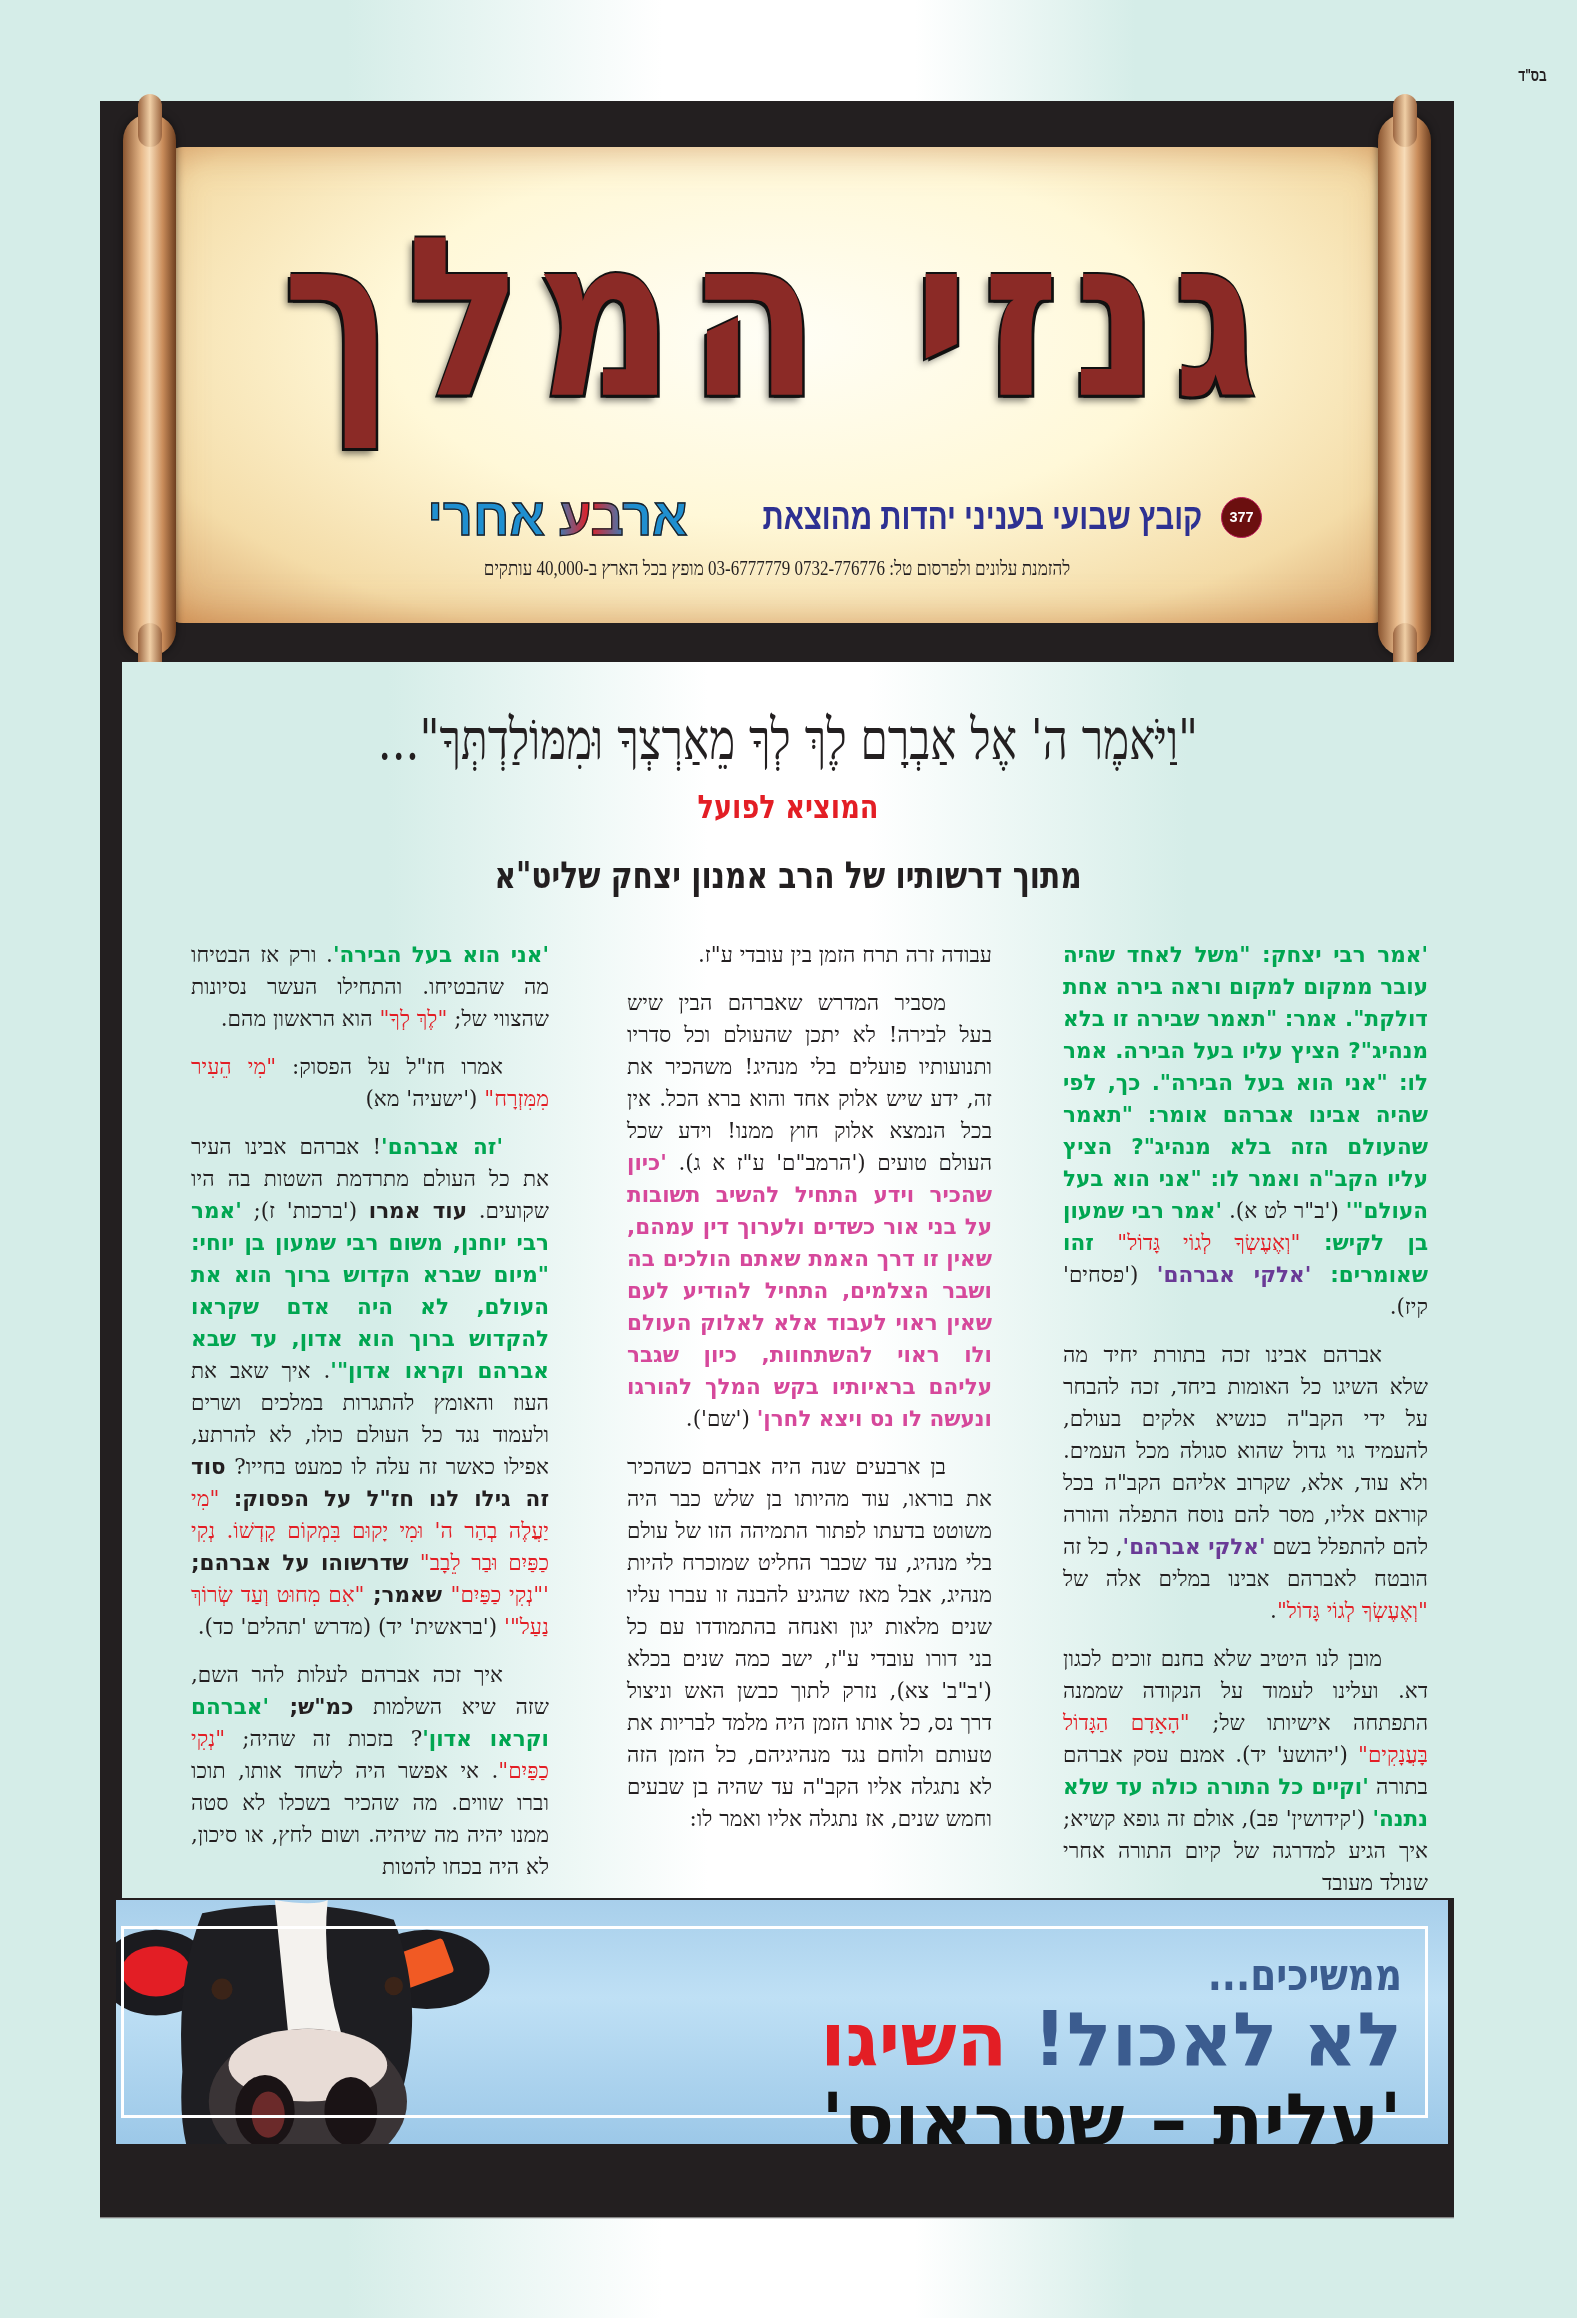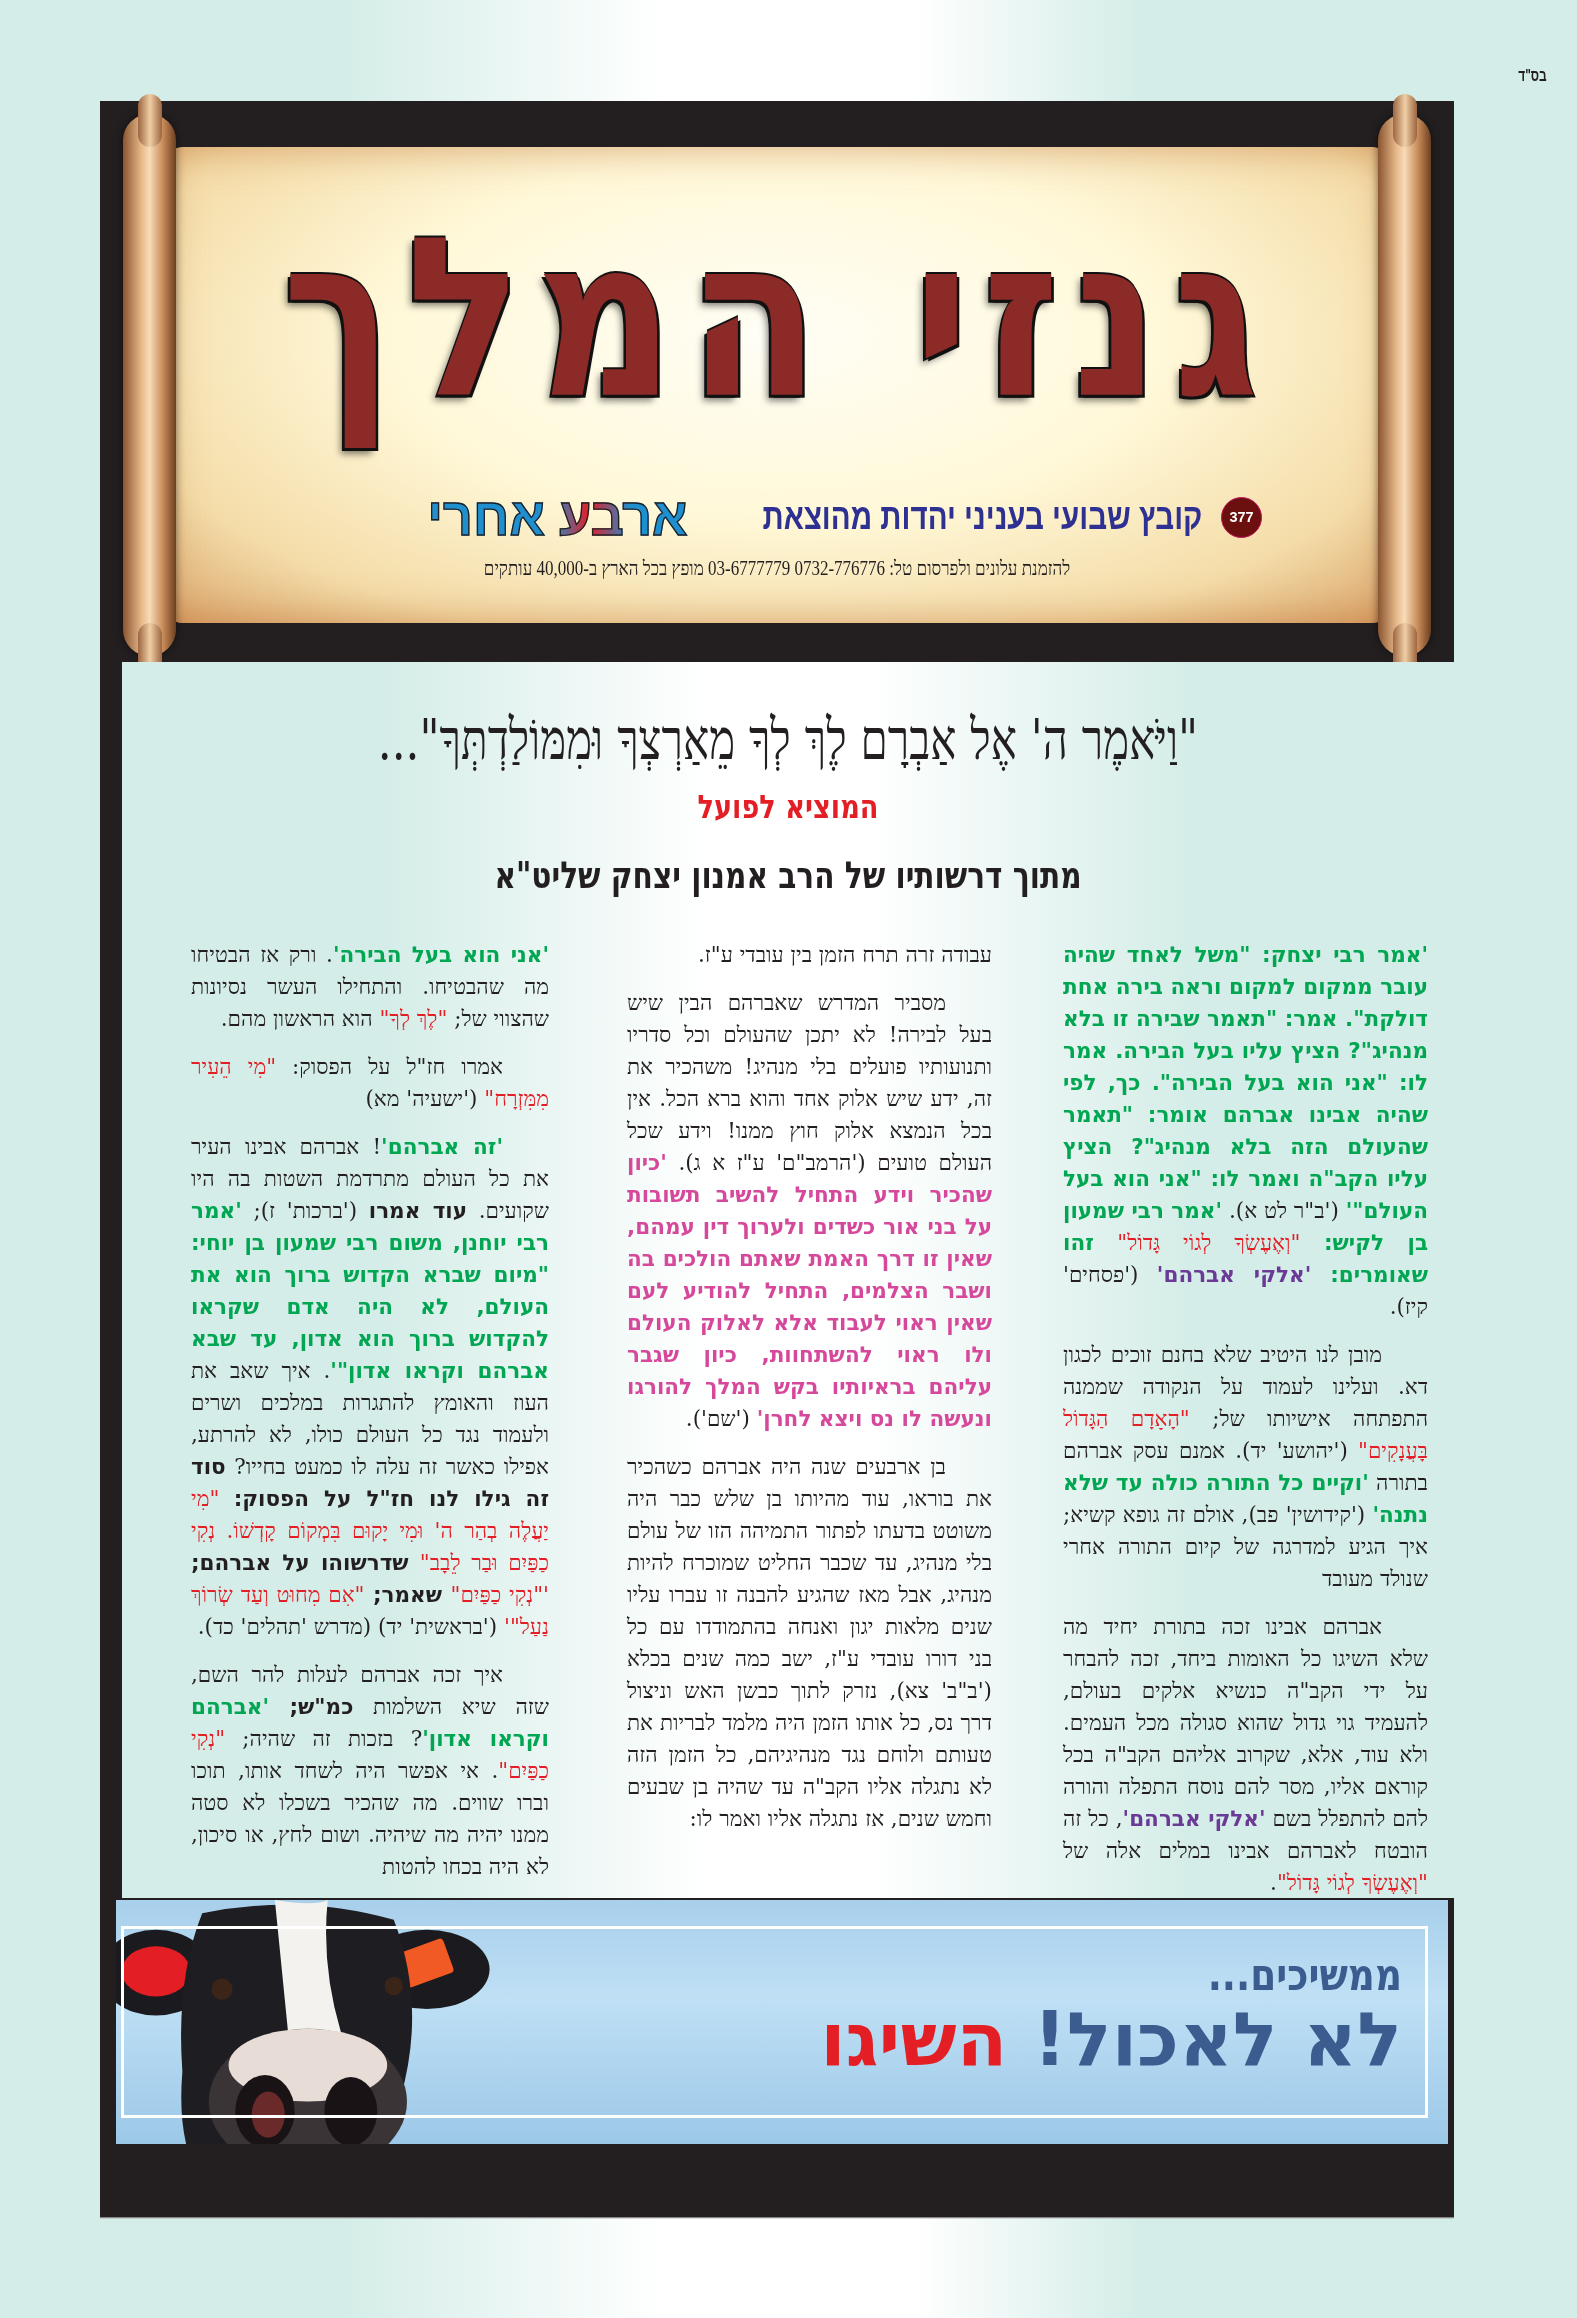--- a/index.html
+++ b/index.html
@@ -178,24 +178,24 @@
   <div class="kicker">המוציא לפועל</div>
   <div class="byline">מתוך דרשותיו של הרב אמנון יצחק שליט"א</div>
 
   <div class="columns">
 
     <div class="col c1">
       <p>
         <span class="g">'אמר רבי יצחק: "משל לאחד שהיה עובר ממקום למקום וראה בירה אחת דולקת". אמר: "תאמר שבירה זו בלא מנהיג"? הציץ עליו בעל הבירה. אמר לו: "אני הוא בעל הבירה". כך, לפי שהיה אבינו אברהם אומר: "תאמר שהעולם הזה בלא מנהיג"? הציץ עליו הקב"ה ואמר לו: "אני הוא בעל העולם"'</span><span> ('ב"ר לט א). </span><span class="g">'אמר רבי שמעון בן לקיש: </span><span class="r">"וְאֶעֶשְׂךָ לְגוֹי גָּדוֹל"</span><span class="g"> זהו שאומרים: </span><span class="p">'אלקי אברהם'</span><span> ('פסחים' קיז).</span>
       </p>
       <p class="indent">
+        <span>אברהם אבינו זכה בתורת יחיד מה שלא השיגו כל האומות ביחד, זכה להבחר על ידי הקב"ה כנשיא אלקים בעולם, להעמיד גוי גדול שהוא סגולה מכל העמים. ולא עוד, אלא, שקרוב אליהם הקב"ה בכל קוראם אליו, מסר להם נוסח התפלה והורה להם להתפלל בשם </span><span class="p">'אלקי אברהם'</span><span>, כל זה הובטח לאברהם אבינו במלים אלה של </span><span class="r">"וְאֶעֶשְׂךָ לְגוֹי גָּדוֹל"</span><span>.</span>
+      </p>
+      <p class="indent">
         <span>מובן לנו היטיב שלא בחנם זוכים לכגון דא. ועלינו לעמוד על הנקודה שממנה התפתחה אישיותו של; </span><span class="r">"הָאָדָם הַגָּדוֹל בָּעֲנָקִים"</span><span> ('יהושע' יד). אמנם עסק אברהם בתורה </span><span class="g">'וקיים כל התורה כולה עד שלא נתנה'</span><span> ('קידושין' פב), אולם זה גופא קשיא; איך הגיע למדרגה של קיום התורה אחרי שנולד מעובד</span>
-      </p>
-      <p class="indent">
-        <span>אברהם אבינו זכה בתורת יחיד מה שלא השיגו כל האומות ביחד, זכה להבחר על ידי הקב"ה כנשיא אלקים בעולם, להעמיד גוי גדול שהוא סגולה מכל העמים. ולא עוד, אלא, שקרוב אליהם הקב"ה בכל קוראם אליו, מסר להם נוסח התפלה והורה להם להתפלל בשם </span><span class="p">'אלקי אברהם'</span><span>, כל זה הובטח לאברהם אבינו במלים אלה של </span><span class="r">"וְאֶעֶשְׂךָ לְגוֹי גָּדוֹל"</span><span>.</span>
       </p>
     </div>
 
     <div class="col c2">
       <p><span>עבודה זרה תרח הזמן בין עובדי ע"ז.</span></p>
       <p class="indent">
         <span>מסביר המדרש שאברהם הבין שיש בעל לבירה! לא יתכן שהעולם וכל סדריו ותנועותיו פועלים בלי מנהיג! משהכיר את זה, ידע שיש אלוק אחד והוא ברא הכל. אין בכל הנמצא אלוק חוץ ממנו! וידע שכל העולם טועים ('הרמב"ם' ע"ז א ג). </span><span class="m">'כיון שהכיר וידע התחיל להשיב תשובות על בני אור כשדים ולערוך דין עמהם, שאין זו דרך האמת שאתם הולכים בה ושבר הצלמים, התחיל להודיע לעם שאין ראוי לעבוד אלא לאלוק העולם ולו ראוי להשתחוות, כיון שגבר עליהם בראיותיו בקש המלך להורגו ונעשה לו נס ויצא לחרן'</span><span> ('שם').</span>
       </p>
       <p class="indent"><span>בן ארבעים שנה היה אברהם כשהכיר את בוראו, עוד מהיותו בן שלש כבר היה משוטט בדעתו לפתור התמיהה הזו של עולם בלי מנהיג, עד שכבר החליט שמוכרח להיות מנהיג, אבל מאז שהגיע להבנה זו עברו עליו שנים מלאות יגון ואנחה בהתמודדו עם כל בני דורו עובדי ע"ז, ישב כמה שנים בכלא ('ב"ב' צא), נזרק לתוך כבשן האש וניצול דרך נס, כל אותו הזמן היה מלמד לבריות את טעותם ולוחם נגד מנהיגיהם, כל הזמן הזה לא נתגלה אליו הקב"ה עד שהיה בן שבעים וחמש שנים, אז נתגלה אליו ואמר לו:</span></p>
     </div>
@@ -243,15 +243,16 @@
     <circle cx="160" cy="135" r="16" fill="#3b2418"></circle>
     <circle cx="420" cy="130" r="14" fill="#3b2418"></circle>
   </svg>
   <div class="ad-frame"></div>
   <div class="ad-text">
     <div class="ad-line1">ממשיכים...</div>
     <div class="ad-line2">
       <span class="dont">לא לאכול!</span>
       <span class="prod">השיגו</span>
     </div>
+    <div class="ad-line3">'עלית – שטראוס'</div>
   </div>
 </div>
 
 
 </body></html>

